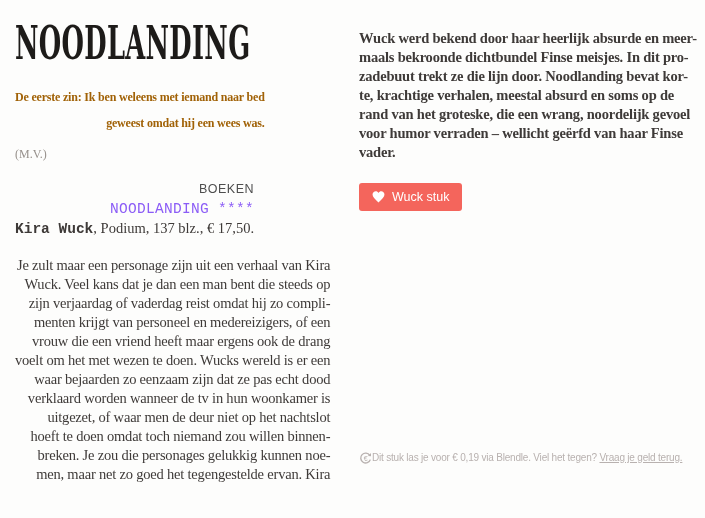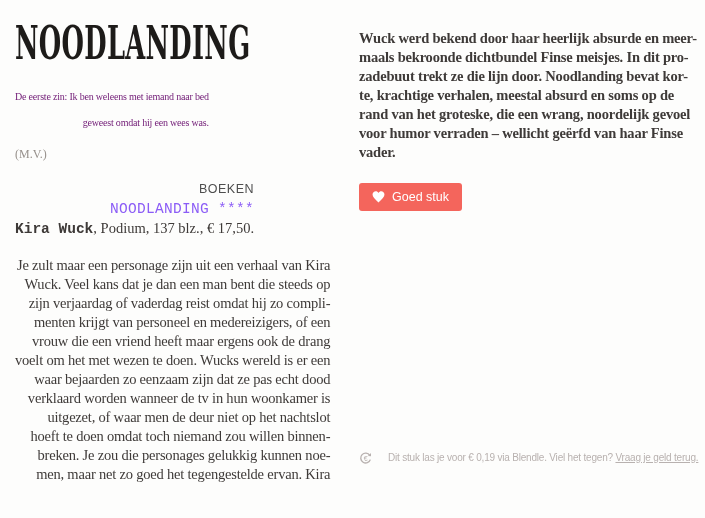--- a/index.html
+++ b/index.html
@@ -14,22 +14,22 @@
   .page-title {
     position:absolute; top:20px; left:0;
     font-family:"DejaVu Serif", serif;
     font-size:46px; line-height:1; color:#1d1b19;
     letter-spacing:0.5px; white-space:nowrap;
     transform:scaleX(0.56); transform-origin:left top;
   }
   .intro {
     position:absolute; top:84px; left:0;
     font-family:"Liberation Serif", serif;
-    font-size:10px; line-height:26px; letter-spacing:-0.2px;
-    color:#701a75; white-space:pre;
+    font-size:12px; line-height:26px; letter-spacing:-0.2px;
+    color:#a16207; white-space:pre;font-weight:bold;
   }
   .byline {
     position:absolute; top:145px; left:0;
     font-family:"Liberation Serif", serif;
     font-size:12px; line-height:18px; color:#97918c;
   }
   .meta { position:absolute; top:180px; left:0; }
   .meta-section {
     font-family:"Liberation Sans", sans-serif;
     font-size:12.5px; line-height:19.5px; letter-spacing:0.5px; color:#4e4e4e;
@@ -57,21 +57,21 @@
     display:inline-flex; align-items:center; gap:7px;
     height:28px; padding:0 13px;
     background:#f4655c; border:none; border-radius:3px;
     color:#ffffff; font-family:"Liberation Sans", sans-serif;
     font-size:12.5px; cursor:pointer;
   }
   .like-button svg { display:block; }
 
   .refund-note {
     position:absolute; top:451px; left:0; width:342px;
-    display:flex; align-items:center; gap:16px;
+    display:flex; align-items:center; gap:0;
     font-family:"Liberation Sans", sans-serif;
     font-size:10px; letter-spacing:-0.2px; line-height:14px;
     color:#b8b1af; white-space:nowrap;
   }
   .refund-note a { color:#b8b1af; text-decoration:underline; cursor:pointer; }
   .refund-note svg { flex:0 0 auto; }
 </style>
 </head>
 <body>
 
@@ -113,21 +113,21 @@
 rand van het groteske, die een wrang, noordelijk gevoel
 voor humor verraden – wellicht geërfd van haar Finse
 vader.</div>
 
     <button class="like-button">
       <span>
         <svg width="13" height="12" viewBox="0 0 24 22">
           <path d="M12 21 C5 15 1 11 1 6.5 C1 3 3.8 0.5 7 0.5 C9 0.5 11 1.7 12 3.4 C13 1.7 15 0.5 17 0.5 C20.2 0.5 23 3 23 6.5 C23 11 19 15 12 21 Z" fill="#ffffff"></path>
         </svg>
       </span>
-      <span>Goed stuk</span>
+      <span>Wuck stuk</span>
     </button>
 
     <div class="refund-note">
       <svg width="13" height="13" viewBox="0 0 14 14">
         <path d="M12.2 8.2 A5.3 5.3 0 1 1 11.6 3.6" fill="none" stroke="#b8b1af" stroke-width="1.5"></path>
         <path d="M12.9 1.2 L12.9 4.6 L9.6 4.2 Z" fill="#b8b1af"></path>
         <text x="7" y="9.6" font-size="7.5" text-anchor="middle" fill="#b8b1af" font-family="Liberation Sans, sans-serif">€</text>
       </svg>
       <span><span>Dit stuk las je voor € 0,19 via Blendle. Viel het tegen? </span><a>Vraag je geld terug.</a></span>
     </div>

